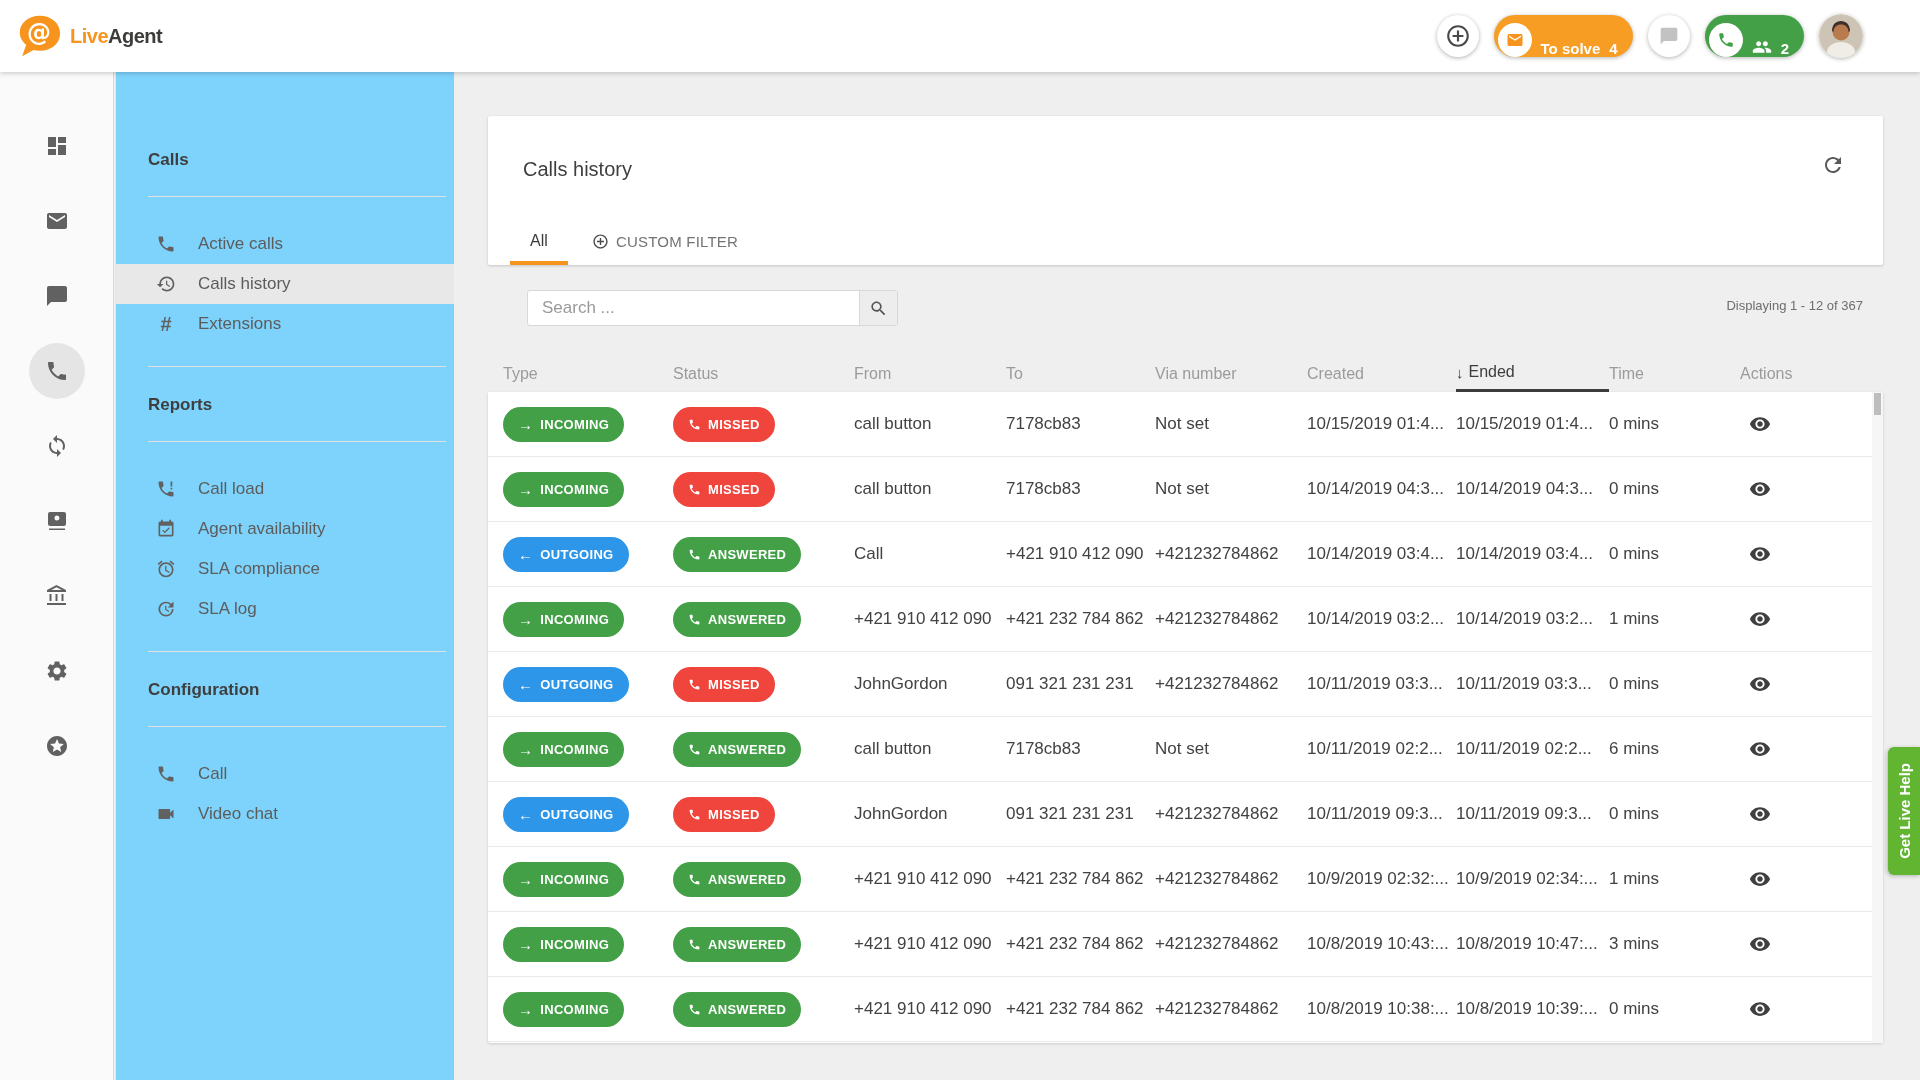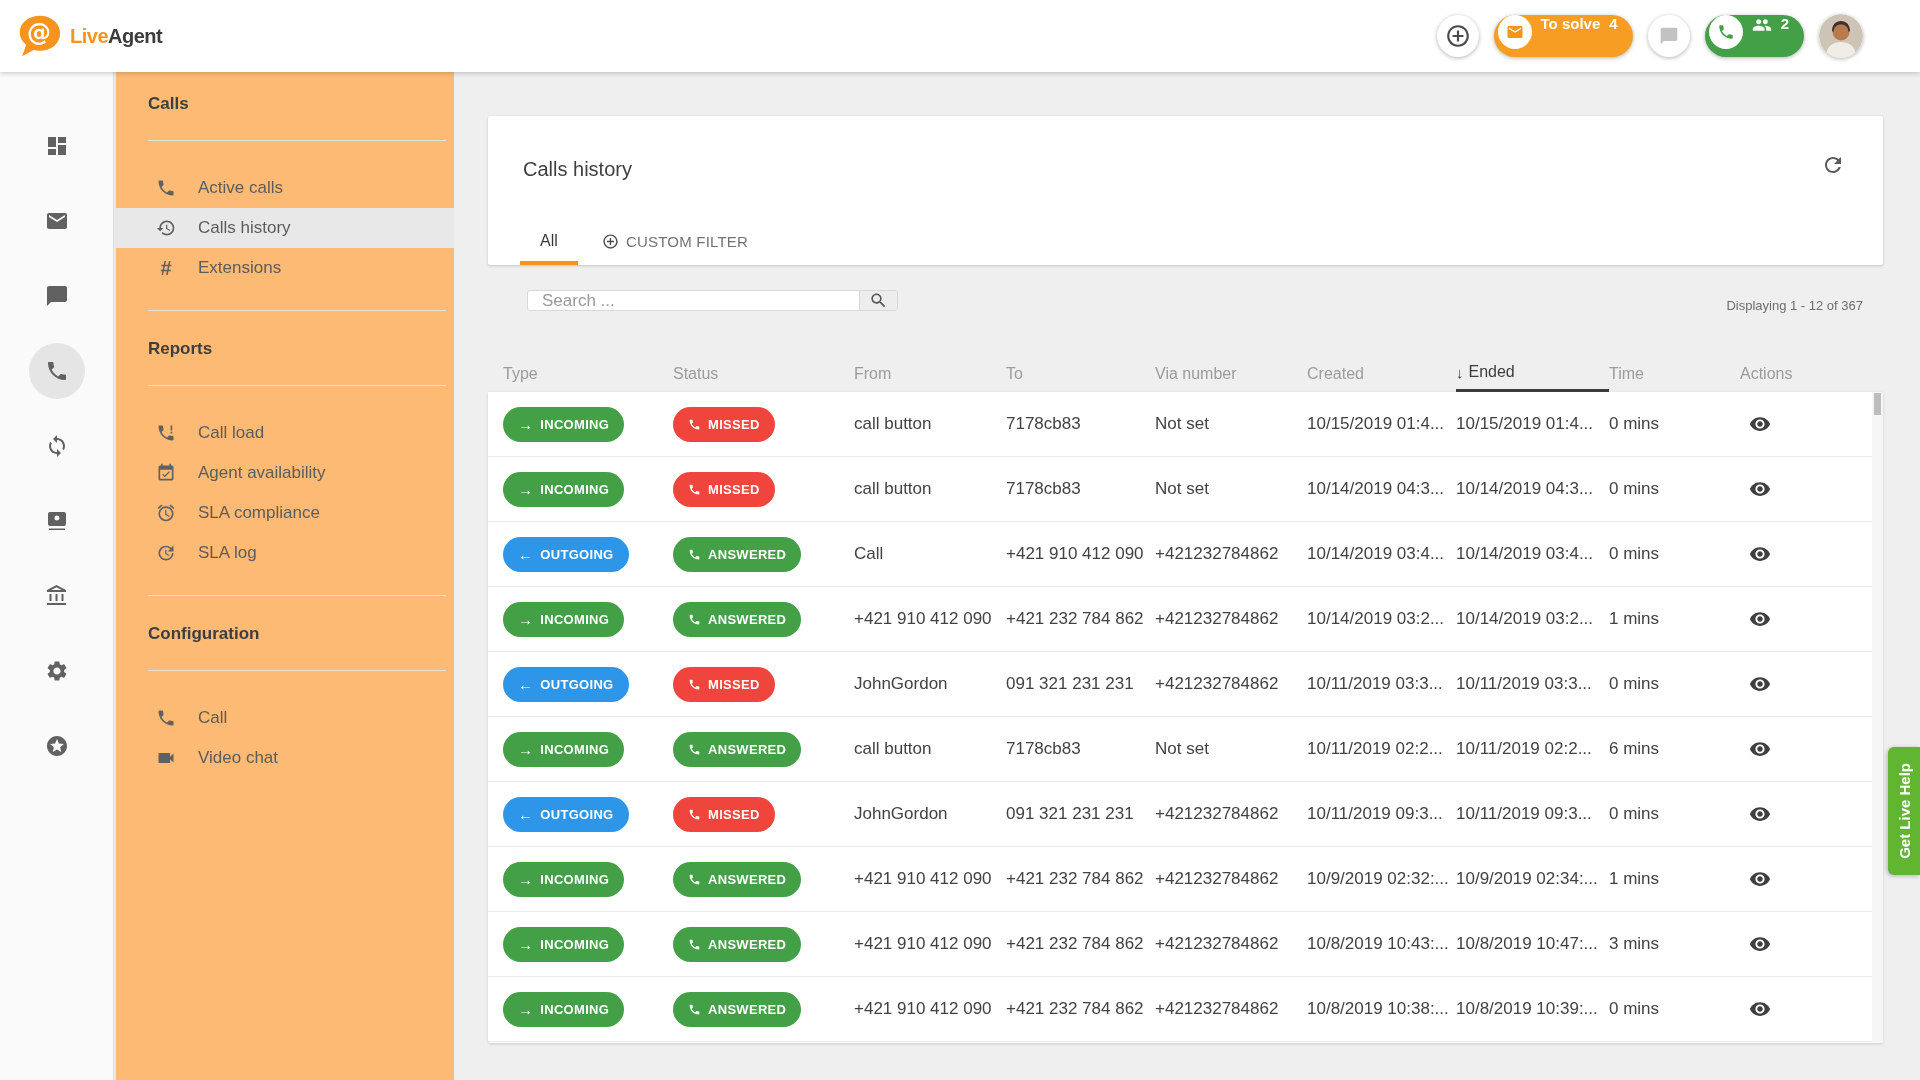--- a/index.html
+++ b/index.html
@@ -8,55 +8,55 @@
 
   
   .topbar{position:absolute;left:0;top:0;width:1920px;height:72px;background:#fff;
     box-shadow:0 1px 5px rgba(0,0,0,.22);z-index:20;display:flex;align-items:center}
   .logo{display:flex;align-items:center;margin-left:14px;gap:8px}
   .logo-text{font-size:20px;font-weight:bold;letter-spacing:-.5px}
   .logo-live{color:#f7941e}.logo-agent{color:#3c3c3b}
   .topbar-right{position:absolute;right:57px;top:14px;height:44px;display:flex;align-items:center;gap:15px}
   .circle-btn{width:42px;height:42px;border-radius:50%;background:#fff;box-shadow:0 1px 4px rgba(0,0,0,.3);
     display:flex;align-items:center;justify-content:center;cursor:pointer}
-  .pill{height:42px;border-radius:21px;display:flex;align-items:flex-start;padding:0 15px 0 4px;gap:9px;
+  .pill{height:42px;border-radius:21px;display:flex;align-items:flex-end;padding:0 15px 0 4px;gap:9px;
     box-shadow:0 1px 4px rgba(0,0,0,.3);cursor:pointer}
   .pill-bubble{width:34px;height:34px;border-radius:50%;background:#fff;display:flex;align-items:center;justify-content:center}
   .pill-label{color:#fff;font-weight:bold;font-size:15px;white-space:nowrap}
   .avatar{width:44px;height:44px;border-radius:50%;overflow:hidden;box-shadow:0 1px 4px rgba(0,0,0,.3);cursor:pointer}
 
   
   .rail{position:absolute;left:0;top:72px;width:114px;height:1008px;background:#fafafa;border-right:1px solid #d8d8d8;padding-top:36px}
   .rail-item{height:75px;display:flex;align-items:center;justify-content:center;cursor:pointer}
   .rail-icon-wrap{width:56px;height:56px;border-radius:50%;display:flex;align-items:center;justify-content:center}
   .rail-item.active .rail-icon-wrap{background:#e5e5e5}
 
   
-  .sidenav{position:absolute;left:115px;top:72px;width:339px;height:1008px;background:#fdba74;border-left:1px solid #e6e6e6;padding-top:22px}
+  .sidenav{position:absolute;left:115px;top:72px;width:339px;height:1008px;background:#7dd3fc;border-left:1px solid #e6e6e6;padding-top:78px}
   .nav-title{height:20px;line-height:20px;margin-left:32px;font-weight:bold;font-size:17px;color:#3e3e3e}
   .nav-divider{height:1px;background:#e1e1e1;margin:27px 0 26px 32px;width:298px}
   .nav-divider.after-items{margin:22px 0 28px 32px}
   .nav-divider.under-title{margin:26px 0 27px 32px}
   .nav-item{height:40px;display:flex;align-items:center;padding-left:40px;gap:22px;font-size:17px;color:#5c5c5c;cursor:pointer}
   .nav-item.active{background:#e8e8e8}
   .hash-glyph{font-size:19px;font-weight:bold;color:#616161;width:20px;text-align:center;line-height:1}
 
   
   .panel-header{position:absolute;left:488px;top:116px;width:1395px;height:149px;background:#fff;
     border-radius:2px;box-shadow:0 1px 3px rgba(0,0,0,.18)}
   .panel-title{position:absolute;left:35px;top:42px;font-size:20px;font-weight:500;color:#3f3f3f}
   .refresh-btn{position:absolute;left:1332px;top:36px;width:26px;height:26px;display:flex;align-items:center;justify-content:center;cursor:pointer}
-  .tabs{position:absolute;left:10px;bottom:0;height:48px;display:flex;align-items:flex-end}
+  .tabs{position:absolute;left:0;bottom:0;height:48px;display:flex;align-items:flex-end}
   .tab-all{width:58px;margin-left:22px;height:48px;display:flex;align-items:center;justify-content:center;
     position:relative;font-size:16px;color:#3a3a3a;cursor:pointer}
   .tab-all::after{content:"";position:absolute;left:0;right:0;bottom:0;height:4px;background:#f7941e}
   .tab-custom{margin-left:24px;display:flex;align-items:center;gap:7px;font-size:15px;color:#737373;
     letter-spacing:.2px;cursor:pointer;height:48px}
 
-  .search-group{position:absolute;left:527px;top:290px;width:371px;height:21px;display:flex;
+  .search-group{position:absolute;left:527px;top:290px;width:371px;height:36px;display:flex;
     border:1px solid #d8d8d8;border-radius:3px;background:#fff;overflow:hidden}
   .search-input{flex:1;border:none;outline:none;padding-left:14px;font-size:17px;color:#424242;background:transparent;font-family:"Liberation Sans",sans-serif}
   .search-input::placeholder{color:#9a9a9a}
   .search-btn{width:38px;background:#ededed;border-left:1px solid #d8d8d8;display:flex;align-items:center;justify-content:center;cursor:pointer}
   .displaying{position:absolute;right:57px;top:298px;font-size:13px;color:#6e6e6e}
 
   .grid-cols{display:grid;grid-template-columns:170px 181px 152px 149px 152px 149px 153px 131px 132px;padding-left:15px}
   .table-header{position:absolute;left:488px;top:355px;width:1384px;height:37px}
   .th{font-size:16px;color:#9b9b9b;height:100%;display:flex;align-items:center;gap:5px;cursor:pointer}
   .th.sorted{color:#3d3d3d;border-bottom:3px solid #3d3d3d}

